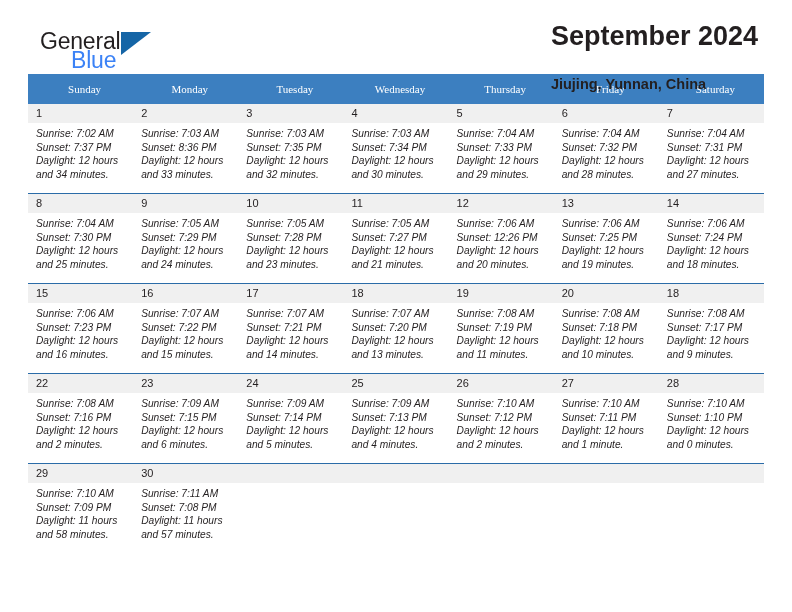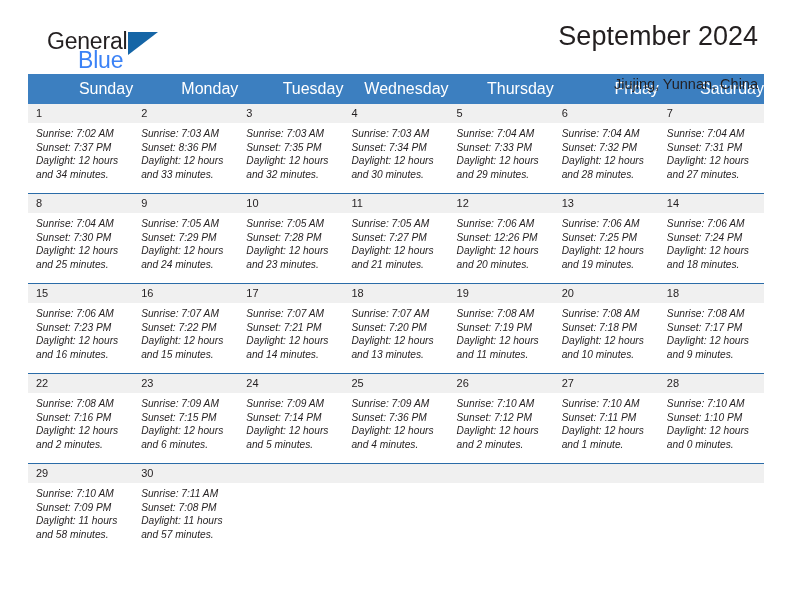--- a/index.html
+++ b/index.html
@@ -24,21 +24,21 @@
   }
 
   
   .masthead {
     position: relative;
     height: 74px;
   }
 
   .logo {
     position: absolute;
-    left: 19px;
+    left: 12px;
     top: 30px;
     width: 180px;
     height: 48px;
   }
   .logo-general {
     position: absolute;
     left: 0;
     top: 0;
     font-size: 23px;
     letter-spacing: -0.2px;
@@ -61,21 +61,21 @@
     width: 0;
     height: 0;
     border-left: 30px solid #1565a6;
     border-bottom: 23px solid transparent;
   }
 
   .title-block {
     position: absolute;
     right: 6px;
     top: 22px;
-    text-align: right;
+    font-weight: bold;
   }
   .cal-title {
     font-size: 27px;
     color: #231f20;
     line-height: 1.1;
     white-space: nowrap;
   }
   .cal-subtitle {
     font-size: 14.5px;
     color: #231f20;
@@ -86,26 +86,27 @@
   
   .calendar {
     width: 736px;
     border-collapse: collapse;
     table-layout: fixed;
   }
 
   .calendar th {
     background: #3c7fc0;
     color: #ffffff;
-    font-size: 16px;
+    font-size: 11px;
     font-weight: normal;
-    text-align: right;
+    text-align: center;
     padding: 5px 0 5px 8px;
     height: 20px;
     border: none;
+    font-family: Liberation Serif, serif;
   }
 
   .weekrow > td {
     padding: 0;
     vertical-align: top;
     border: none;
     border-top: 1px solid #2b6ca8;
   }
   .weekrow.first > td {
     border-top: none;
@@ -443,21 +444,21 @@
                 <div>Daylight: 12 hours</div>
                 <div>and 5 minutes.</div>
               </div>
             </div>
           </td>
         <td>
             <div class="cell">
               <div class="daynum">25</div>
               <div class="details">
                 <div>Sunrise: 7:09 AM</div>
-                <div>Sunset: 7:36 PM</div>
+                <div>Sunset: 7:13 PM</div>
                 <div>Daylight: 12 hours</div>
                 <div>and 4 minutes.</div>
               </div>
             </div>
           </td>
         <td>
             <div class="cell">
               <div class="daynum">26</div>
               <div class="details">
                 <div>Sunrise: 7:10 AM</div>

